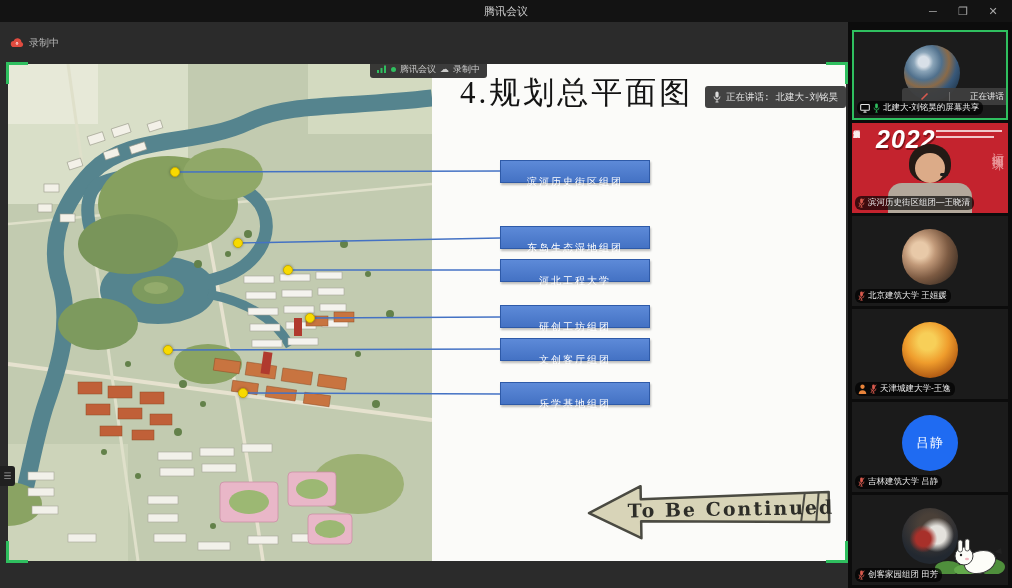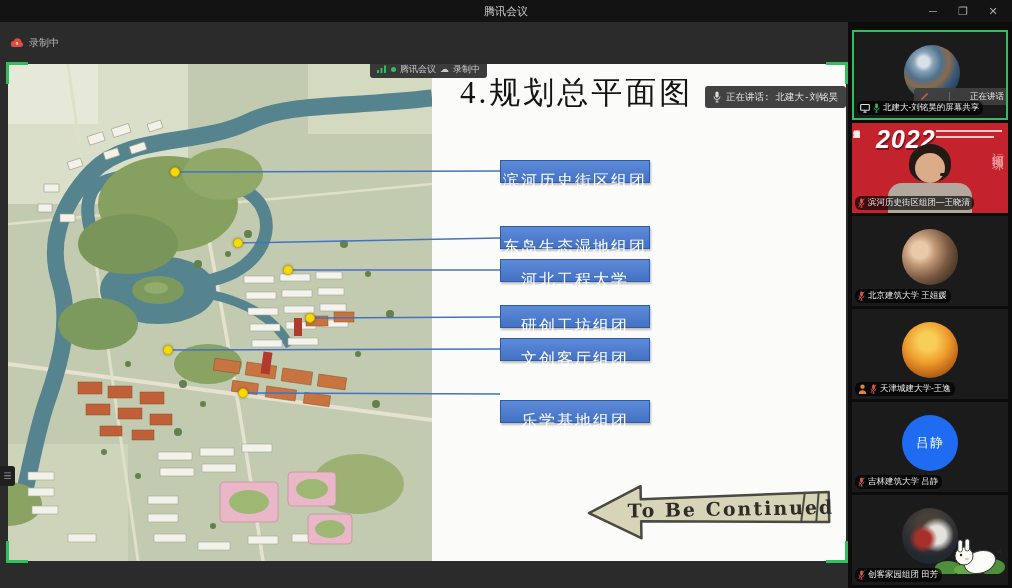--- a/index.html
+++ b/index.html
@@ -39,21 +39,21 @@
               font-family:"Liberation Serif", serif; font-weight:normal; font-size:31px; color:#141414;
               letter-spacing:3px; }
 
   .speaking-pill { position:absolute; left:697px; top:22px; width:141px; height:22px; background:rgba(56,56,56,.95);
               border-radius:3px; display:flex; align-items:center; gap:5px; padding:0 8px; z-index:26; }
   .speaking-pill span { color:#e3e3e3; font-size:9.5px; white-space:nowrap; overflow:hidden;font-family:Liberation Mono, monospace; }
 
   .callout { position:absolute; left:492px; width:150px; height:23px;
               background:linear-gradient(#5d8ad8,#4472c4); border:1px solid #2e5aa8;
               box-shadow:1px 2px 2px rgba(0,0,0,.25); display:flex; align-items:center; justify-content:center; }
-  .callout span { color:#fff; font-size:16px; letter-spacing:2px; white-space:nowrap;margin-top:20px; }
+  .callout span { color:#fff; font-size:10px; letter-spacing:2px; white-space:nowrap;margin-top:20px; }
 
   .dot { position:absolute; width:10px; height:10px; border-radius:50%; background:#f8da00;
               border:1px solid #c8ad00; box-shadow:0 0 3px rgba(0,0,0,.35); z-index:6; }
 
   #lines { position:absolute; left:0; top:0; pointer-events:none; z-index:5; }
   #mapsvg { position:absolute; left:0; top:0; }
   .arrow-wrap { position:absolute; left:575px; top:415px; }
   .arrow-wrap text { font-family:"DejaVu Serif", serif; font-weight:bold; font-size:19px; fill:#2d2d28; letter-spacing:2px; }
 
   
@@ -68,21 +68,21 @@
                                radial-gradient(circle at 62% 48%, #e4e2dd 0 20%, rgba(228,226,221,0) 38%),
                                radial-gradient(circle at 50% 30%, #4a4038 0 22%, #222830 70%); }
   .avatar.initials { background:#1f6bf2; display:flex; align-items:center; justify-content:center;
                      color:#fff; font-size:13px; letter-spacing:1px; }
 
   .tile-label { position:absolute; left:3px; bottom:3px; max-width:150px; background:rgba(0,0,0,.68);
               border-radius:6px; padding:1px 4px 1px 3px; display:flex; align-items:center; gap:3px; z-index:8; }
   .tile-label span { color:#ececec; font-size:8.5px; white-space:nowrap; overflow:hidden; }
 
   .speak-status { position:absolute; right:0; bottom:13px; height:17px; background:rgba(62,62,62,.95);
-              border-radius:3px 0 0 3px; display:flex; align-items:center; gap:20px; padding:0 2px 0 6px; z-index:8;margin-left:24px; }
+              border-radius:3px 0 0 3px; display:flex; align-items:center; gap:20px; padding:0 2px 0 18px; z-index:8;margin-left:24px; }
   .speak-status span { color:#e8e8e8; font-size:8.5px; white-space:nowrap; }
   .status-divider { width:1px; height:10px; background:#6a6a6a; }
 
   
   .banner2022 { position:absolute; inset:0; background:#c4232e; }
   .b-year { position:absolute; left:24px; top:2px; color:#fff; font-size:25px; font-weight:800;
             text-shadow:1px 2px 0 #7c1017; letter-spacing:1px; font-style:italic; }
   .b-left { position:absolute; left:1px; top:2px; writing-mode:vertical-rl; text-orientation:upright;
             color:#ffffff; font-size:7px; line-height:1.05; height:84px; opacity:.92; }
   .b-right { position:absolute; right:2px; top:20px; writing-mode:vertical-rl; text-orientation:upright;
@@ -306,21 +306,21 @@
         </div>
       <div class="callout" style="top:195px;">
           <span>河北工程大学</span>
         </div>
       <div class="callout" style="top:241px;">
           <span>研创工坊组团</span>
         </div>
       <div class="callout" style="top:274px;">
           <span>文创客厅组团</span>
         </div>
-      <div class="callout" style="top:336px;">
+      <div class="callout" style="top:318px;">
           <span>乐学基地组团</span>
         </div>
 
       <svg class="arrow-wrap" width="252" height="64" viewBox="0 0 252 64">
         <g transform="rotate(-1 126 32)">
           <polygon points="6,32 58,6 58,19 246,15 246,45 58,41 58,58" fill="#d8d4b8" stroke="#4a4a42" stroke-width="2.5" stroke-linejoin="round"></polygon>
           <line x1="222" y1="16" x2="218" y2="44" stroke="#4a4a42" stroke-width="2"></line>
           <line x1="236" y1="15" x2="233" y2="45" stroke="#4a4a42" stroke-width="2"></line>
           <text x="148" y="37" text-anchor="middle">To Be Continued</text>
         </g>

